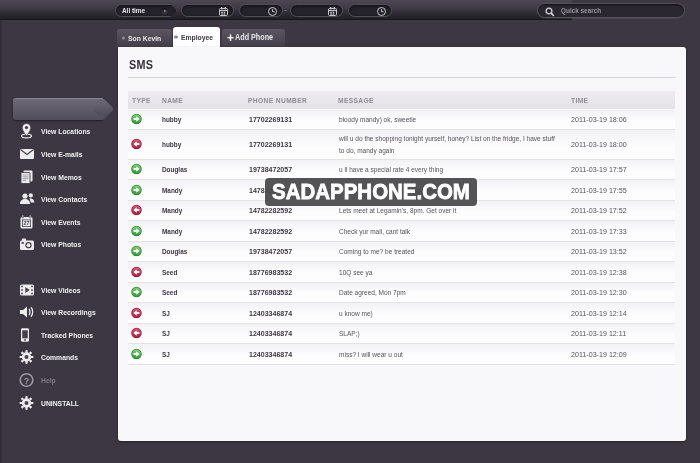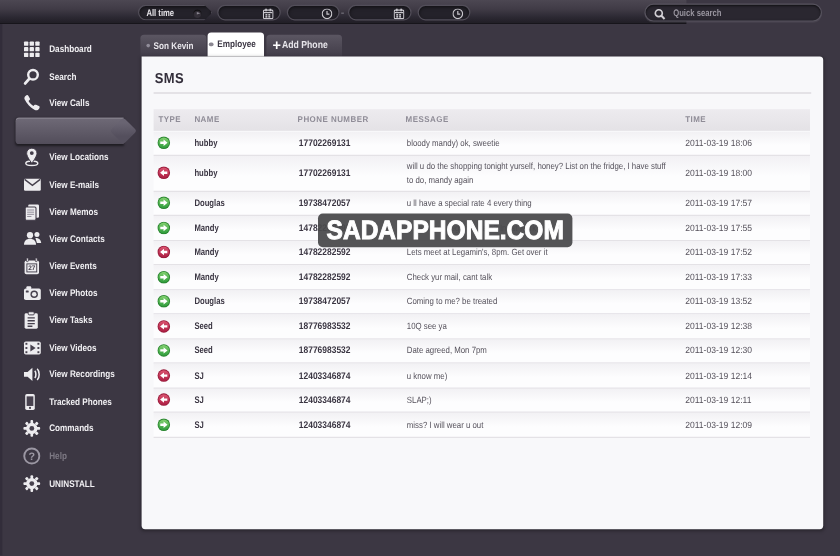--- a/index.html
+++ b/index.html
@@ -131,49 +131,20 @@
     <svg style="position:absolute; left:7px; top:3px;" width="10" height="10" viewBox="0 0 10 10">
         <circle cx="4" cy="4" r="2.9" fill="none" stroke="#d2d0d5" stroke-width="1.4"></circle>
         <line x1="6.2" y1="6.2" x2="8.8" y2="8.8" stroke="#d2d0d5" stroke-width="1.7"></line>
       </svg>
   </div>
 </div>
 
 <div style="position:absolute; left:0; top:20px; width:2px; height:443px; background:#322d3a;"></div>
 <div id="sidebar">
   <div id="smssel"></div>
-  <div class="sitem" style="top:10px;">
-    <svg width="15" height="15" viewBox="0 0 15 15">
-        <g fill="#edecef">
-          <rect x="1" y="1" width="3.6" height="3.6" rx=".7"></rect>
-          <rect x="5.7" y="1" width="3.6" height="3.6" rx=".7"></rect>
-          <rect x="10.4" y="1" width="3.6" height="3.6" rx=".7"></rect>
-          <rect x="1" y="5.7" width="3.6" height="3.6" rx=".7"></rect>
-          <rect x="5.7" y="5.7" width="3.6" height="3.6" rx=".7"></rect>
-          <rect x="10.4" y="5.7" width="3.6" height="3.6" rx=".7"></rect>
-          <rect x="1" y="10.4" width="3.6" height="3.6" rx=".7"></rect>
-          <rect x="5.7" y="10.4" width="3.6" height="3.6" rx=".7"></rect>
-          <rect x="10.4" y="10.4" width="3.6" height="3.6" rx=".7"></rect>
-        </g>
-      </svg>
-    <span class="lbl">Dashboard</span>
-  </div>
-  <div class="sitem" style="top:32.6px;">
-    <svg width="15" height="15" viewBox="0 0 15 15">
-        <circle cx="8.5" cy="5.8" r="4" fill="none" stroke="#edecef" stroke-width="2"></circle>
-        <line x1="5.3" y1="9.2" x2="2" y2="13" stroke="#edecef" stroke-width="2.4" stroke-linecap="round"></line>
-      </svg>
-    <span class="lbl">Search</span>
-  </div>
-  <div class="sitem" style="top:55.2px;">
-    <svg width="15" height="15" viewBox="0 0 15 15">
-        <path d="M2.5 1.2 C1.4 2 1 3.2 1.6 4.4 C3.2 7.8 6.5 11.3 10 13.1 C11.2 13.7 12.6 13.5 13.4 12.3 L13.9 11.4 C14.2 10.8 14 10.2 13.4 9.9 L11 8.8 C10.5 8.6 10 8.7 9.6 9.1 L8.9 9.9 C7.3 9 5.6 7.3 4.8 5.7 L5.6 4.9 C6 4.5 6.1 4 5.9 3.5 L4.7 1.4 C4.4 .8 3.7 .6 3.1 .9 Z" fill="#edecef"></path>
-      </svg>
-    <span class="lbl">View Calls</span>
-  </div>
   <div class="sitem" style="top:100.4px;">
     <svg width="15" height="16" viewBox="0 0 15 16">
         <ellipse cx="7.5" cy="13" rx="5" ry="1.9" fill="none" stroke="#edecef" stroke-width="1.2"></ellipse>
         <path d="M7.5 .5 C5 .5 3.2 2.3 3.2 4.7 C3.2 7.7 7.5 13 7.5 13 C7.5 13 11.8 7.7 11.8 4.7 C11.8 2.3 10 .5 7.5 .5 Z" fill="#edecef" stroke="#423c49" stroke-width=".8"></path>
         <circle cx="7.5" cy="4.6" r="1.6" fill="#423c49"></circle>
       </svg>
     <span class="lbl">View Locations</span>
   </div>
   <div class="sitem" style="top:123px;">
     <svg width="16" height="12" viewBox="0 0 16 12">
@@ -217,33 +188,20 @@
   </div>
   <div class="sitem" style="top:213.4px;">
     <svg width="16" height="13" viewBox="0 0 16 13">
         <rect x="1" y="3" width="14" height="9.5" rx="1.5" fill="#edecef"></rect>
         <rect x="3" y="1" width="4" height="2.5" rx=".8" fill="#edecef"></rect>
         <circle cx="9.5" cy="7.7" r="3.1" fill="#47414e"></circle>
         <circle cx="9.5" cy="7.7" r="1.9" fill="#edecef"></circle>
         <rect x="2.5" y="4.5" width="2.4" height="1.8" rx=".5" fill="#47414e"></rect>
       </svg>
     <span class="lbl">View Photos</span>
-  </div>
-  <div class="sitem" style="top:236px;">
-    <svg width="14" height="15" viewBox="0 0 14 15">
-        <rect x="1.5" y="1.5" width="11" height="13" rx="1.2" fill="#edecef"></rect>
-        <rect x="4.5" y="0.3" width="5" height="2.6" rx=".8" fill="#edecef" stroke="#423c49" stroke-width=".8"></rect>
-        <g stroke="#47414e" stroke-width="1.1">
-          <line x1="4" y1="5.4" x2="10" y2="5.4"></line>
-          <line x1="4" y1="7.8" x2="10" y2="7.8"></line>
-          <line x1="4" y1="10.2" x2="10" y2="10.2"></line>
-          <line x1="4" y1="12.4" x2="8" y2="12.4"></line>
-        </g>
-      </svg>
-    <span class="lbl">View Tasks</span>
   </div>
   <div class="sitem" style="top:258.6px;">
     <svg width="16" height="13" viewBox="0 0 16 13">
         <rect x="1" y="1" width="14" height="11" rx="1.5" fill="#edecef"></rect>
         <g fill="#47414e">
           <rect x="2.2" y="2.2" width="1.6" height="1.6"></rect>
           <rect x="2.2" y="5.7" width="1.6" height="1.6"></rect>
           <rect x="2.2" y="9.2" width="1.6" height="1.6"></rect>
           <rect x="12.2" y="2.2" width="1.6" height="1.6"></rect>
           <rect x="12.2" y="5.7" width="1.6" height="1.6"></rect>

